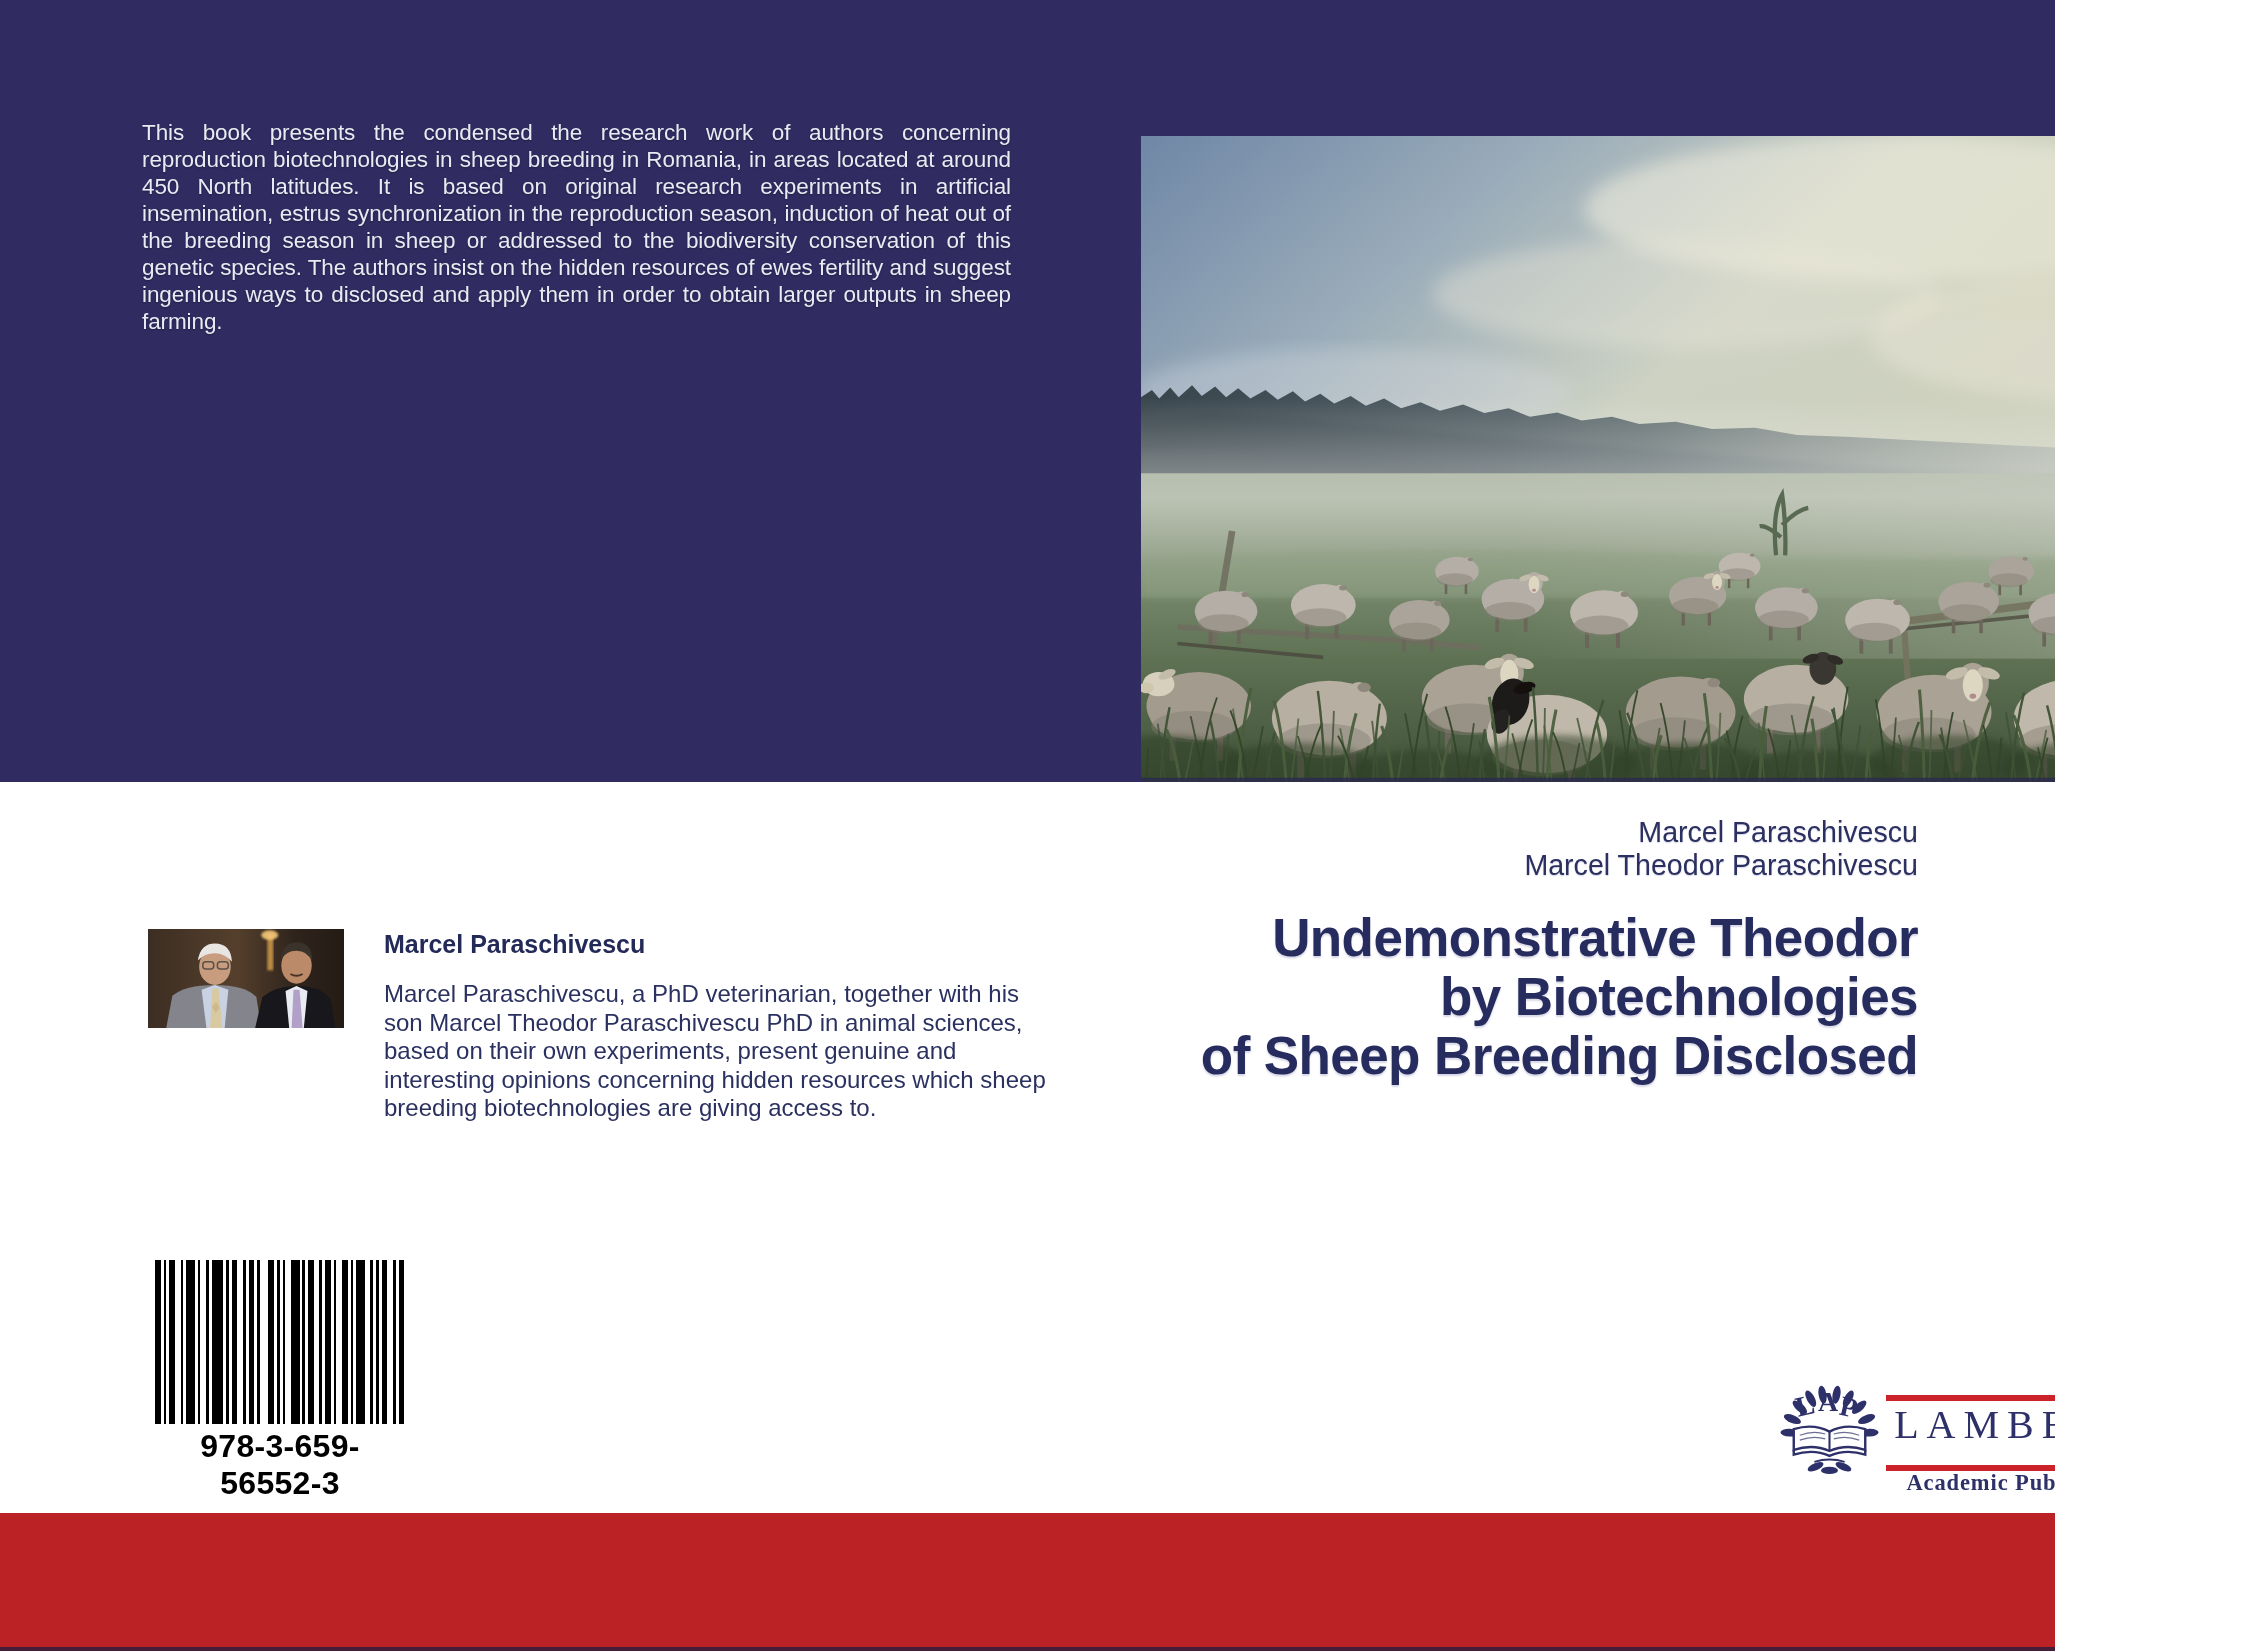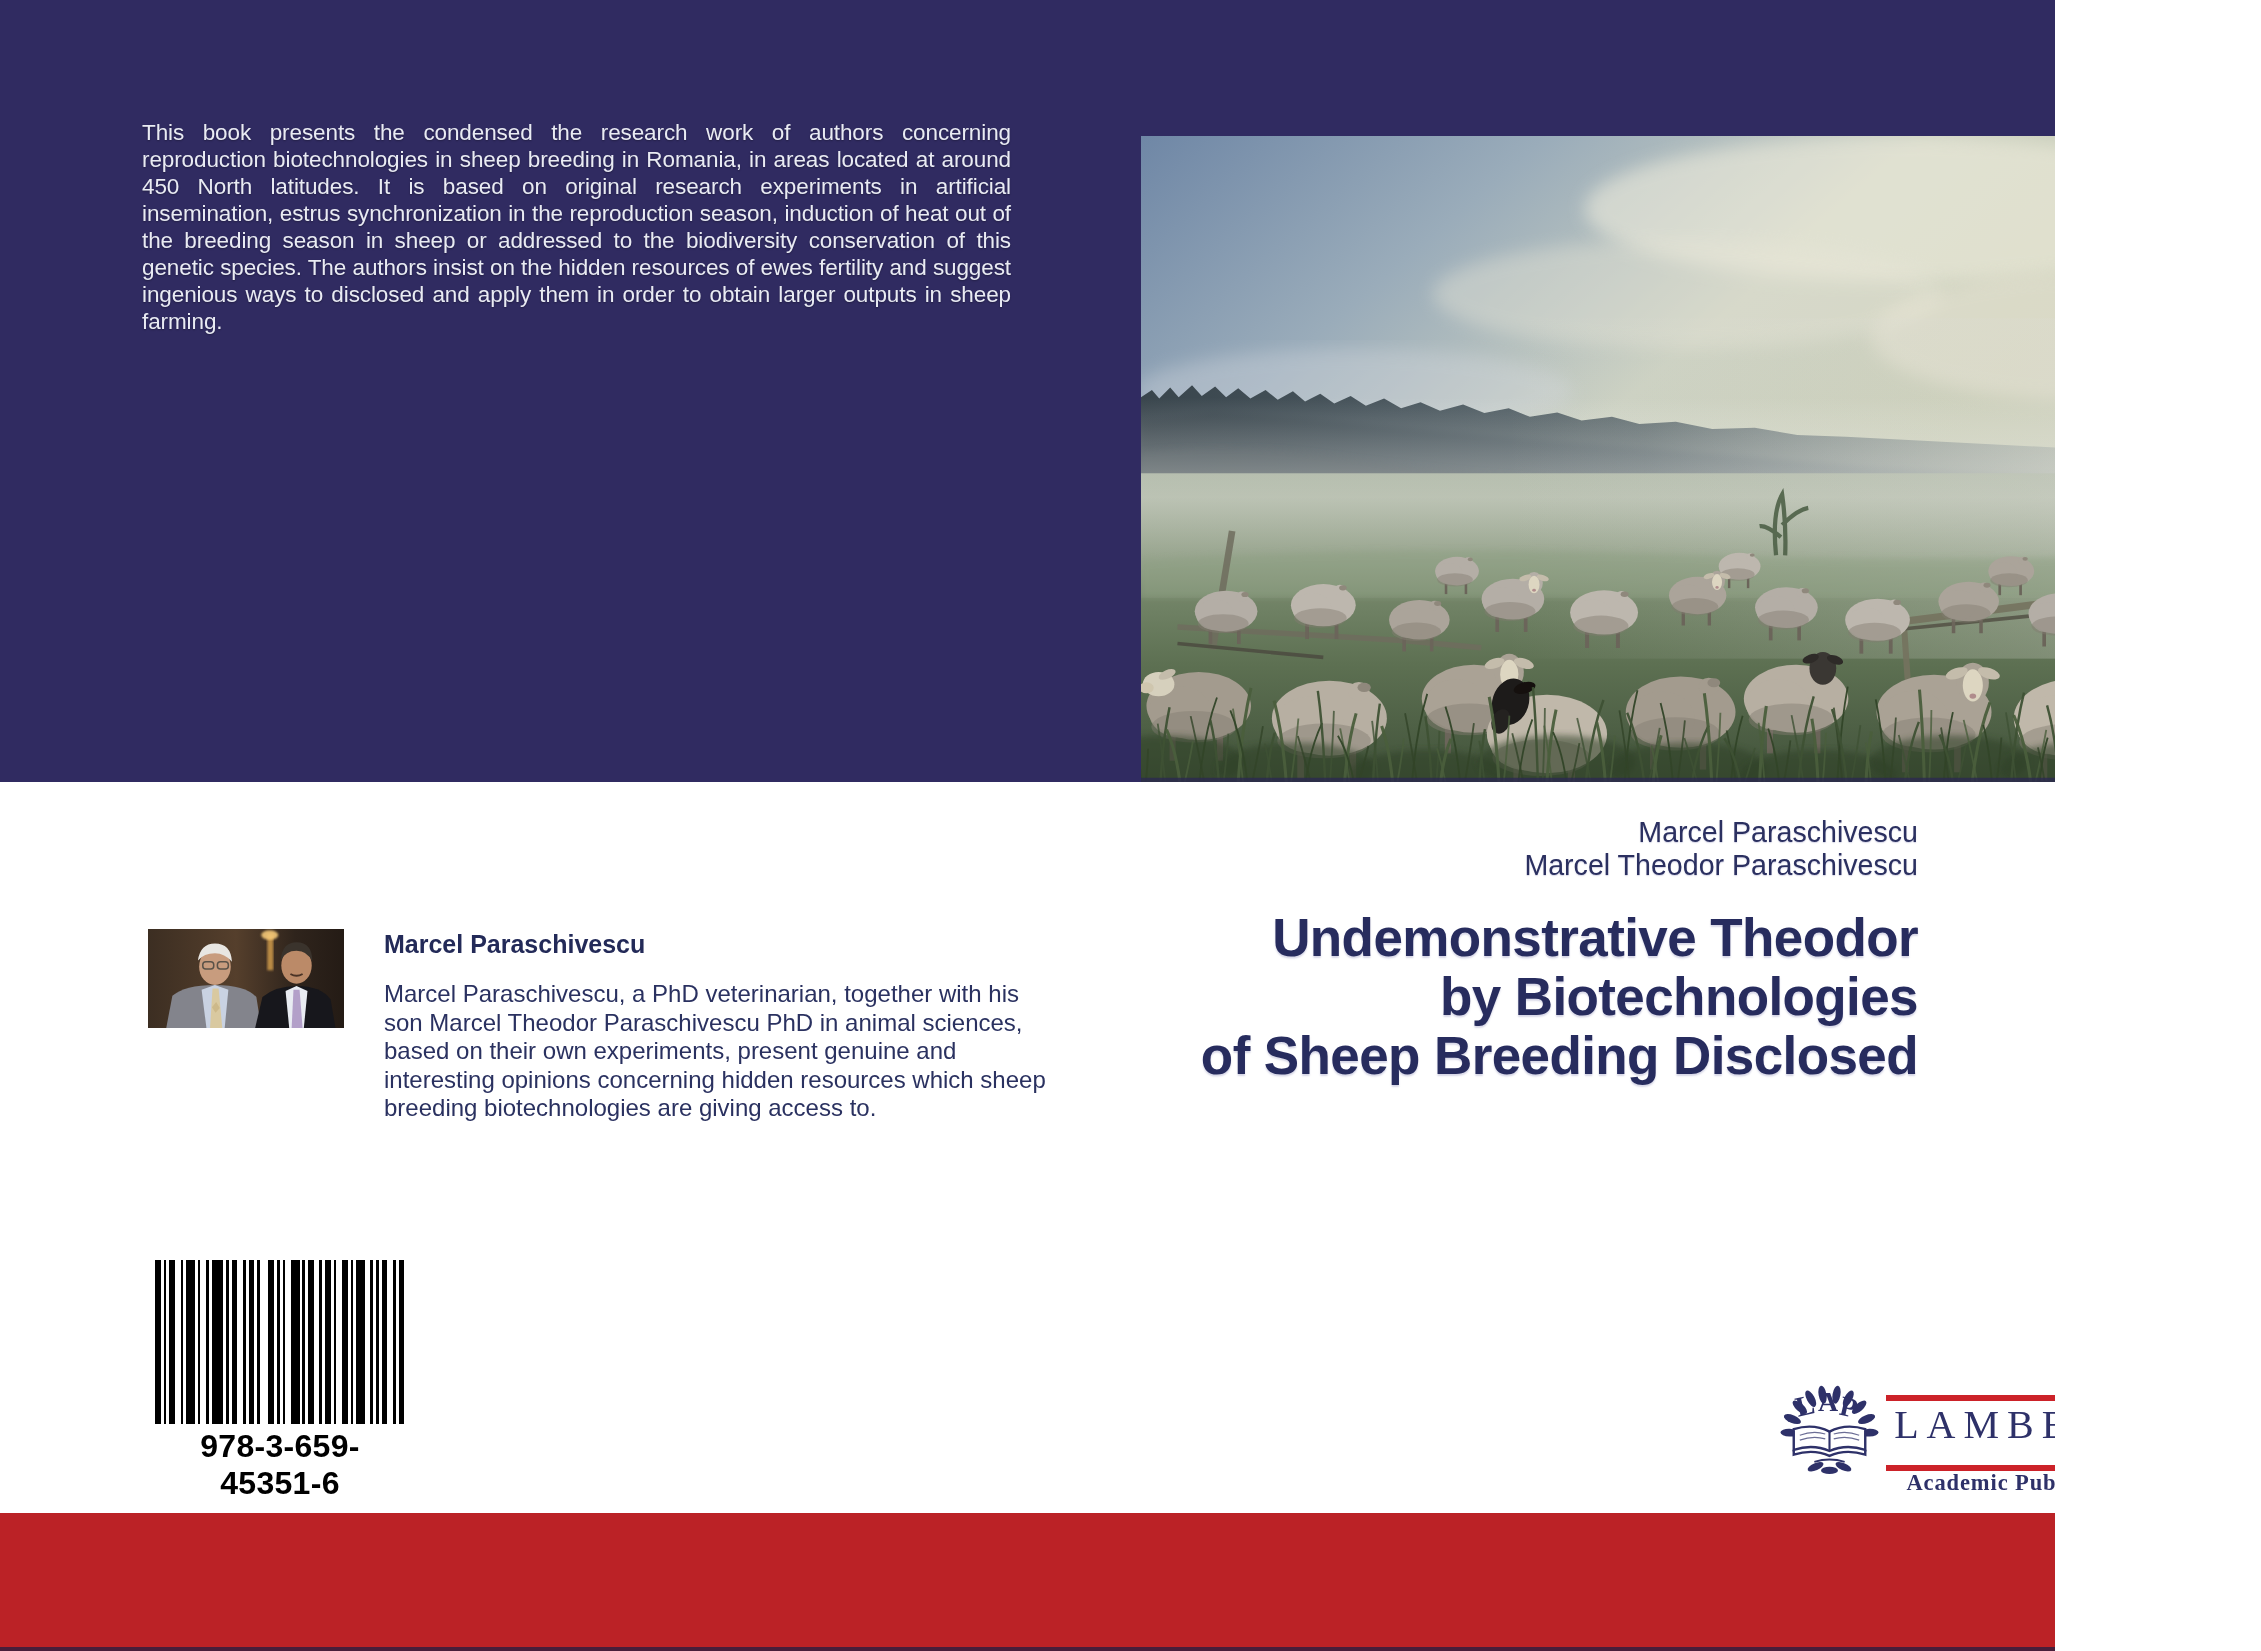--- a/index.html
+++ b/index.html
@@ -636,21 +636,21 @@
       <div class="bar" style="width:1.136%"></div>
       <div class="gap" style="width:1.136%"></div>
       <div class="bar" style="width:1.136%"></div>
       <div class="gap" style="width:1.136%"></div>
       <div class="bar" style="width:2.273%"></div>
       <div class="gap" style="width:2.273%"></div>
       <div class="bar" style="width:1.136%"></div>
       <div class="gap" style="width:1.136%"></div>
       <div class="bar" style="width:2.273%"></div>
     </div>
-  <div class="isbn">978-3-659-45351-6</div>
+  <div class="isbn">978-3-659-56552-3</div>
 
   <div class="logo-emblem">
     <svg viewBox="0 0 170 154">
       <g id="laurel" fill="#2e3169">
           <ellipse cx="19.0" cy="79.7" rx="6.5" ry="15" transform="rotate(-88 19.0 79.7)"></ellipse>
           <ellipse cx="23.8" cy="57.3" rx="6.5" ry="15" transform="rotate(-68 23.8 57.3)"></ellipse>
           <ellipse cx="36.0" cy="37.8" rx="6.5" ry="15" transform="rotate(-48 36.0 37.8)"></ellipse>
           <ellipse cx="54.0" cy="23.7" rx="6.5" ry="15" transform="rotate(-28 54.0 23.7)"></ellipse>
           <ellipse cx="73.5" cy="17.0" rx="6.5" ry="15" transform="rotate(-10 73.5 17.0)"></ellipse>
           <ellipse cx="151.0" cy="79.7" rx="6.5" ry="15" transform="rotate(88 151.0 79.7)"></ellipse>

